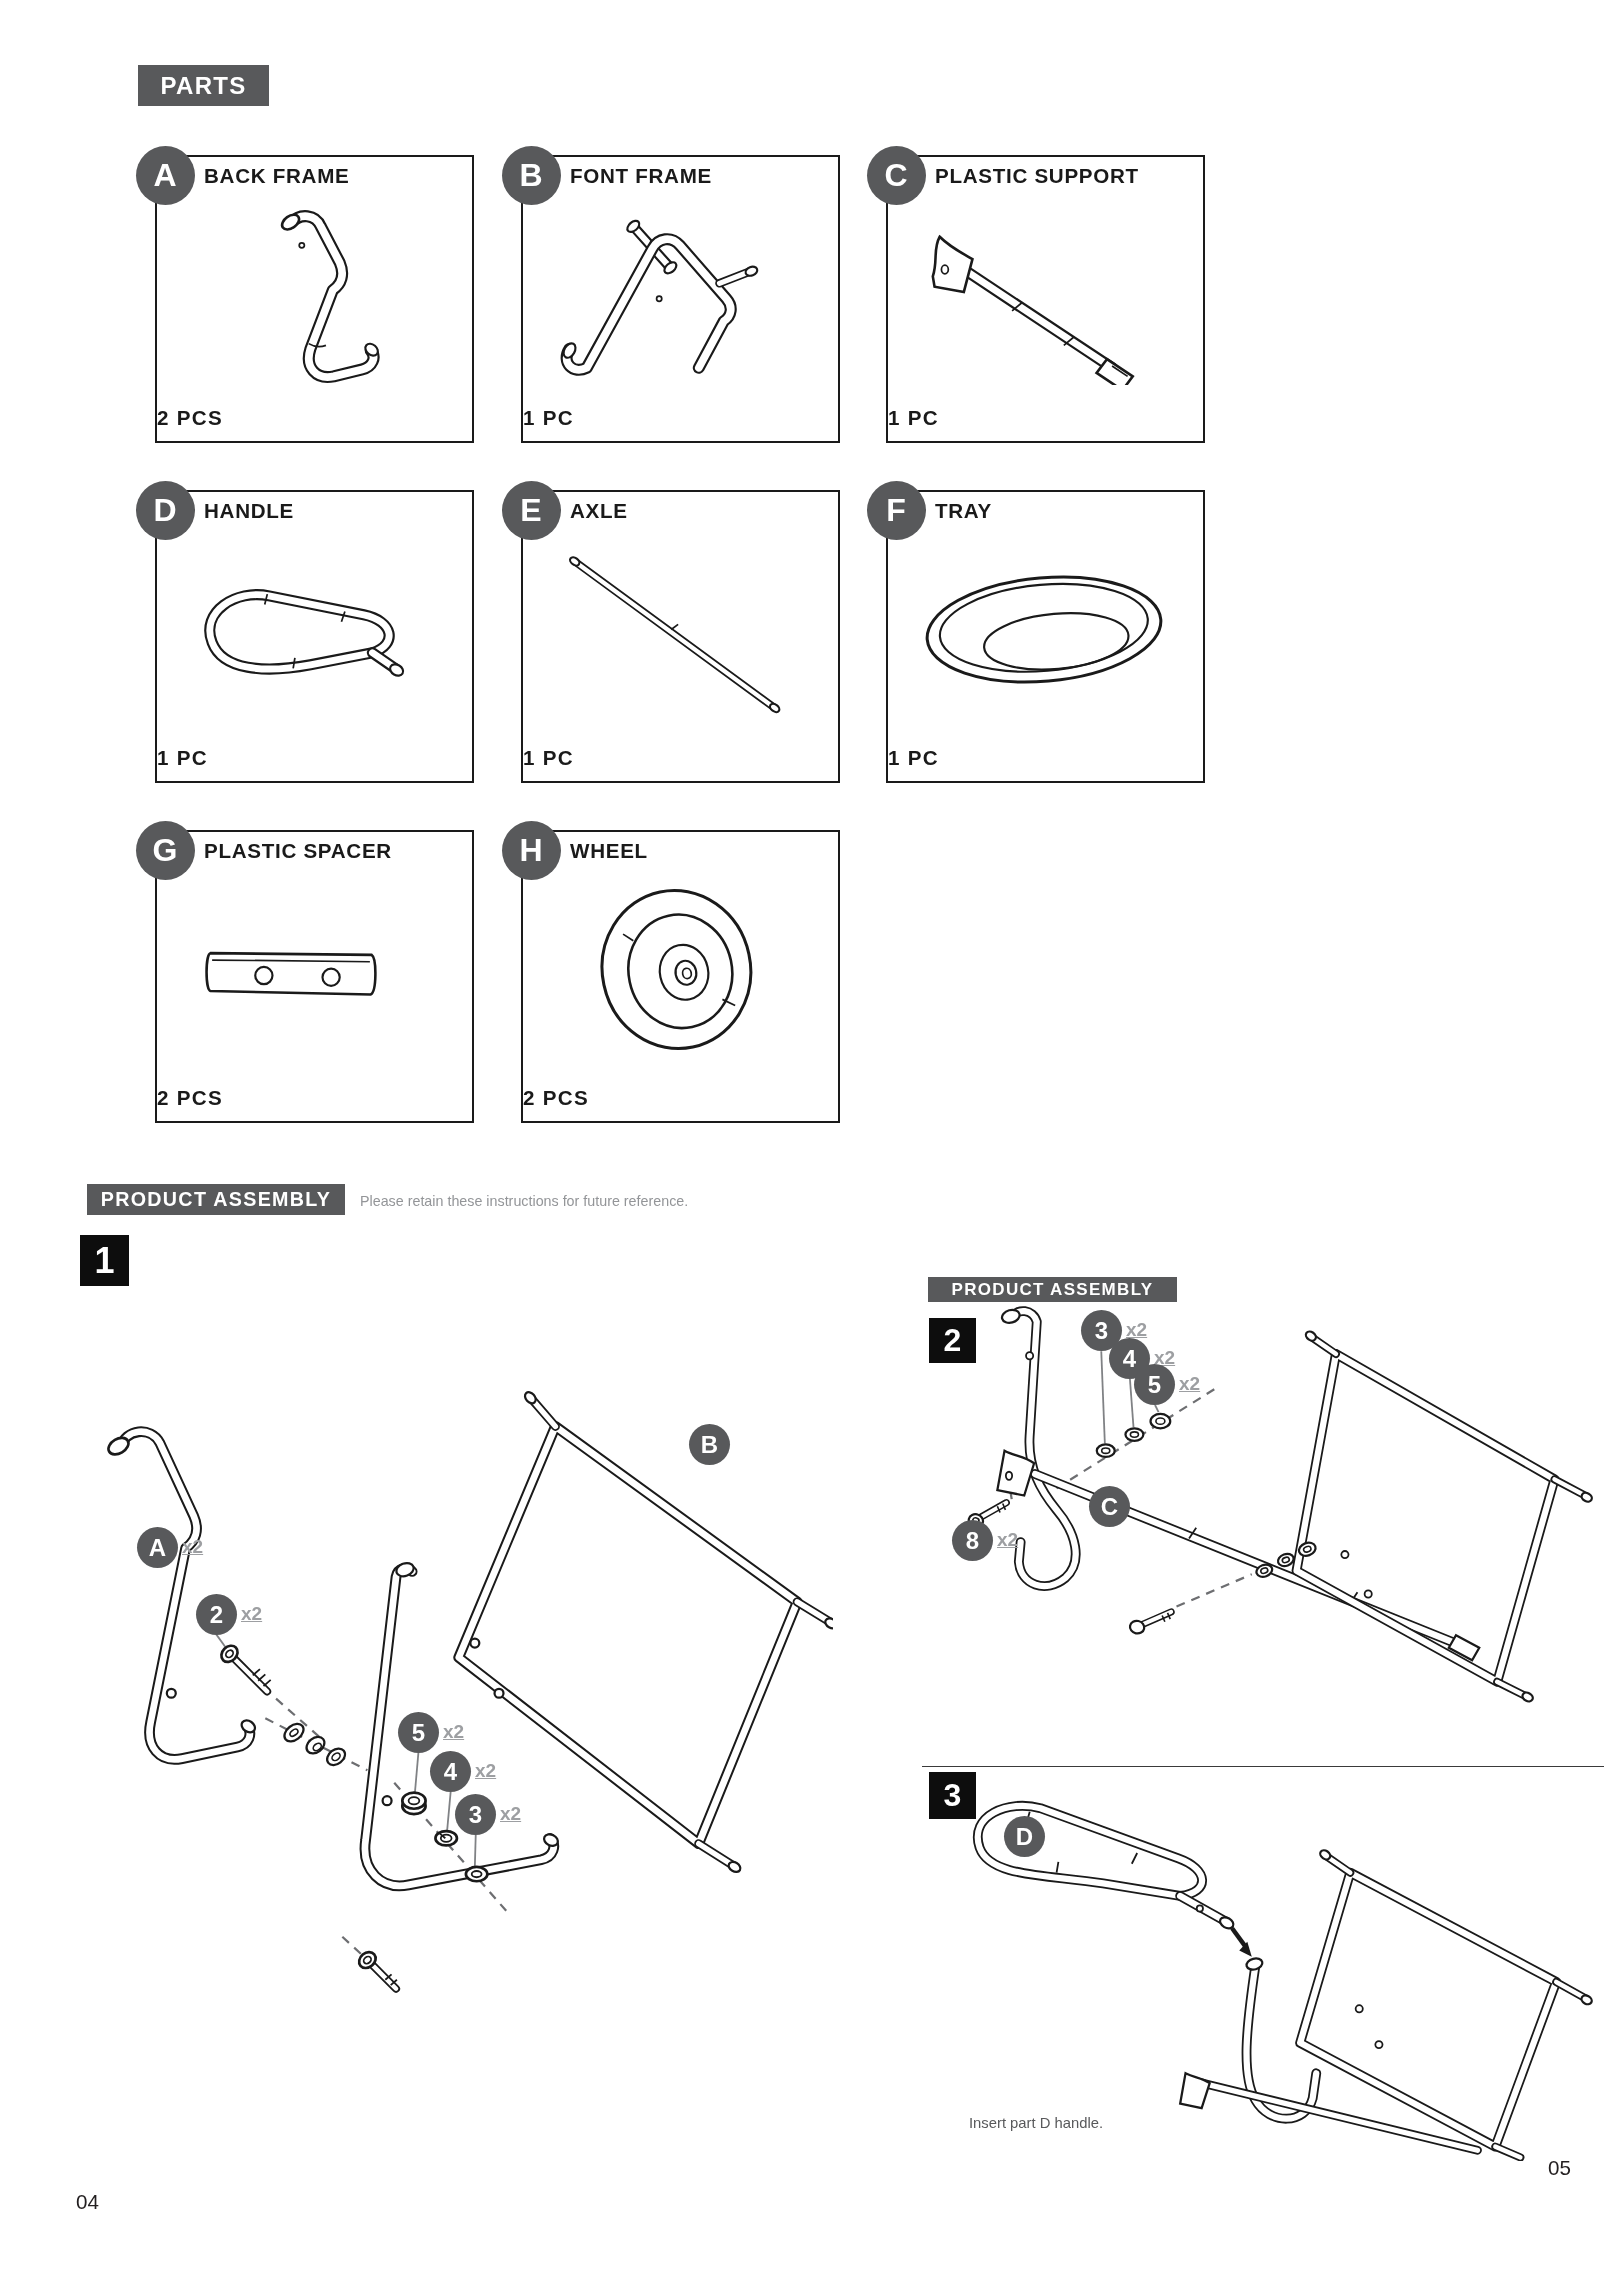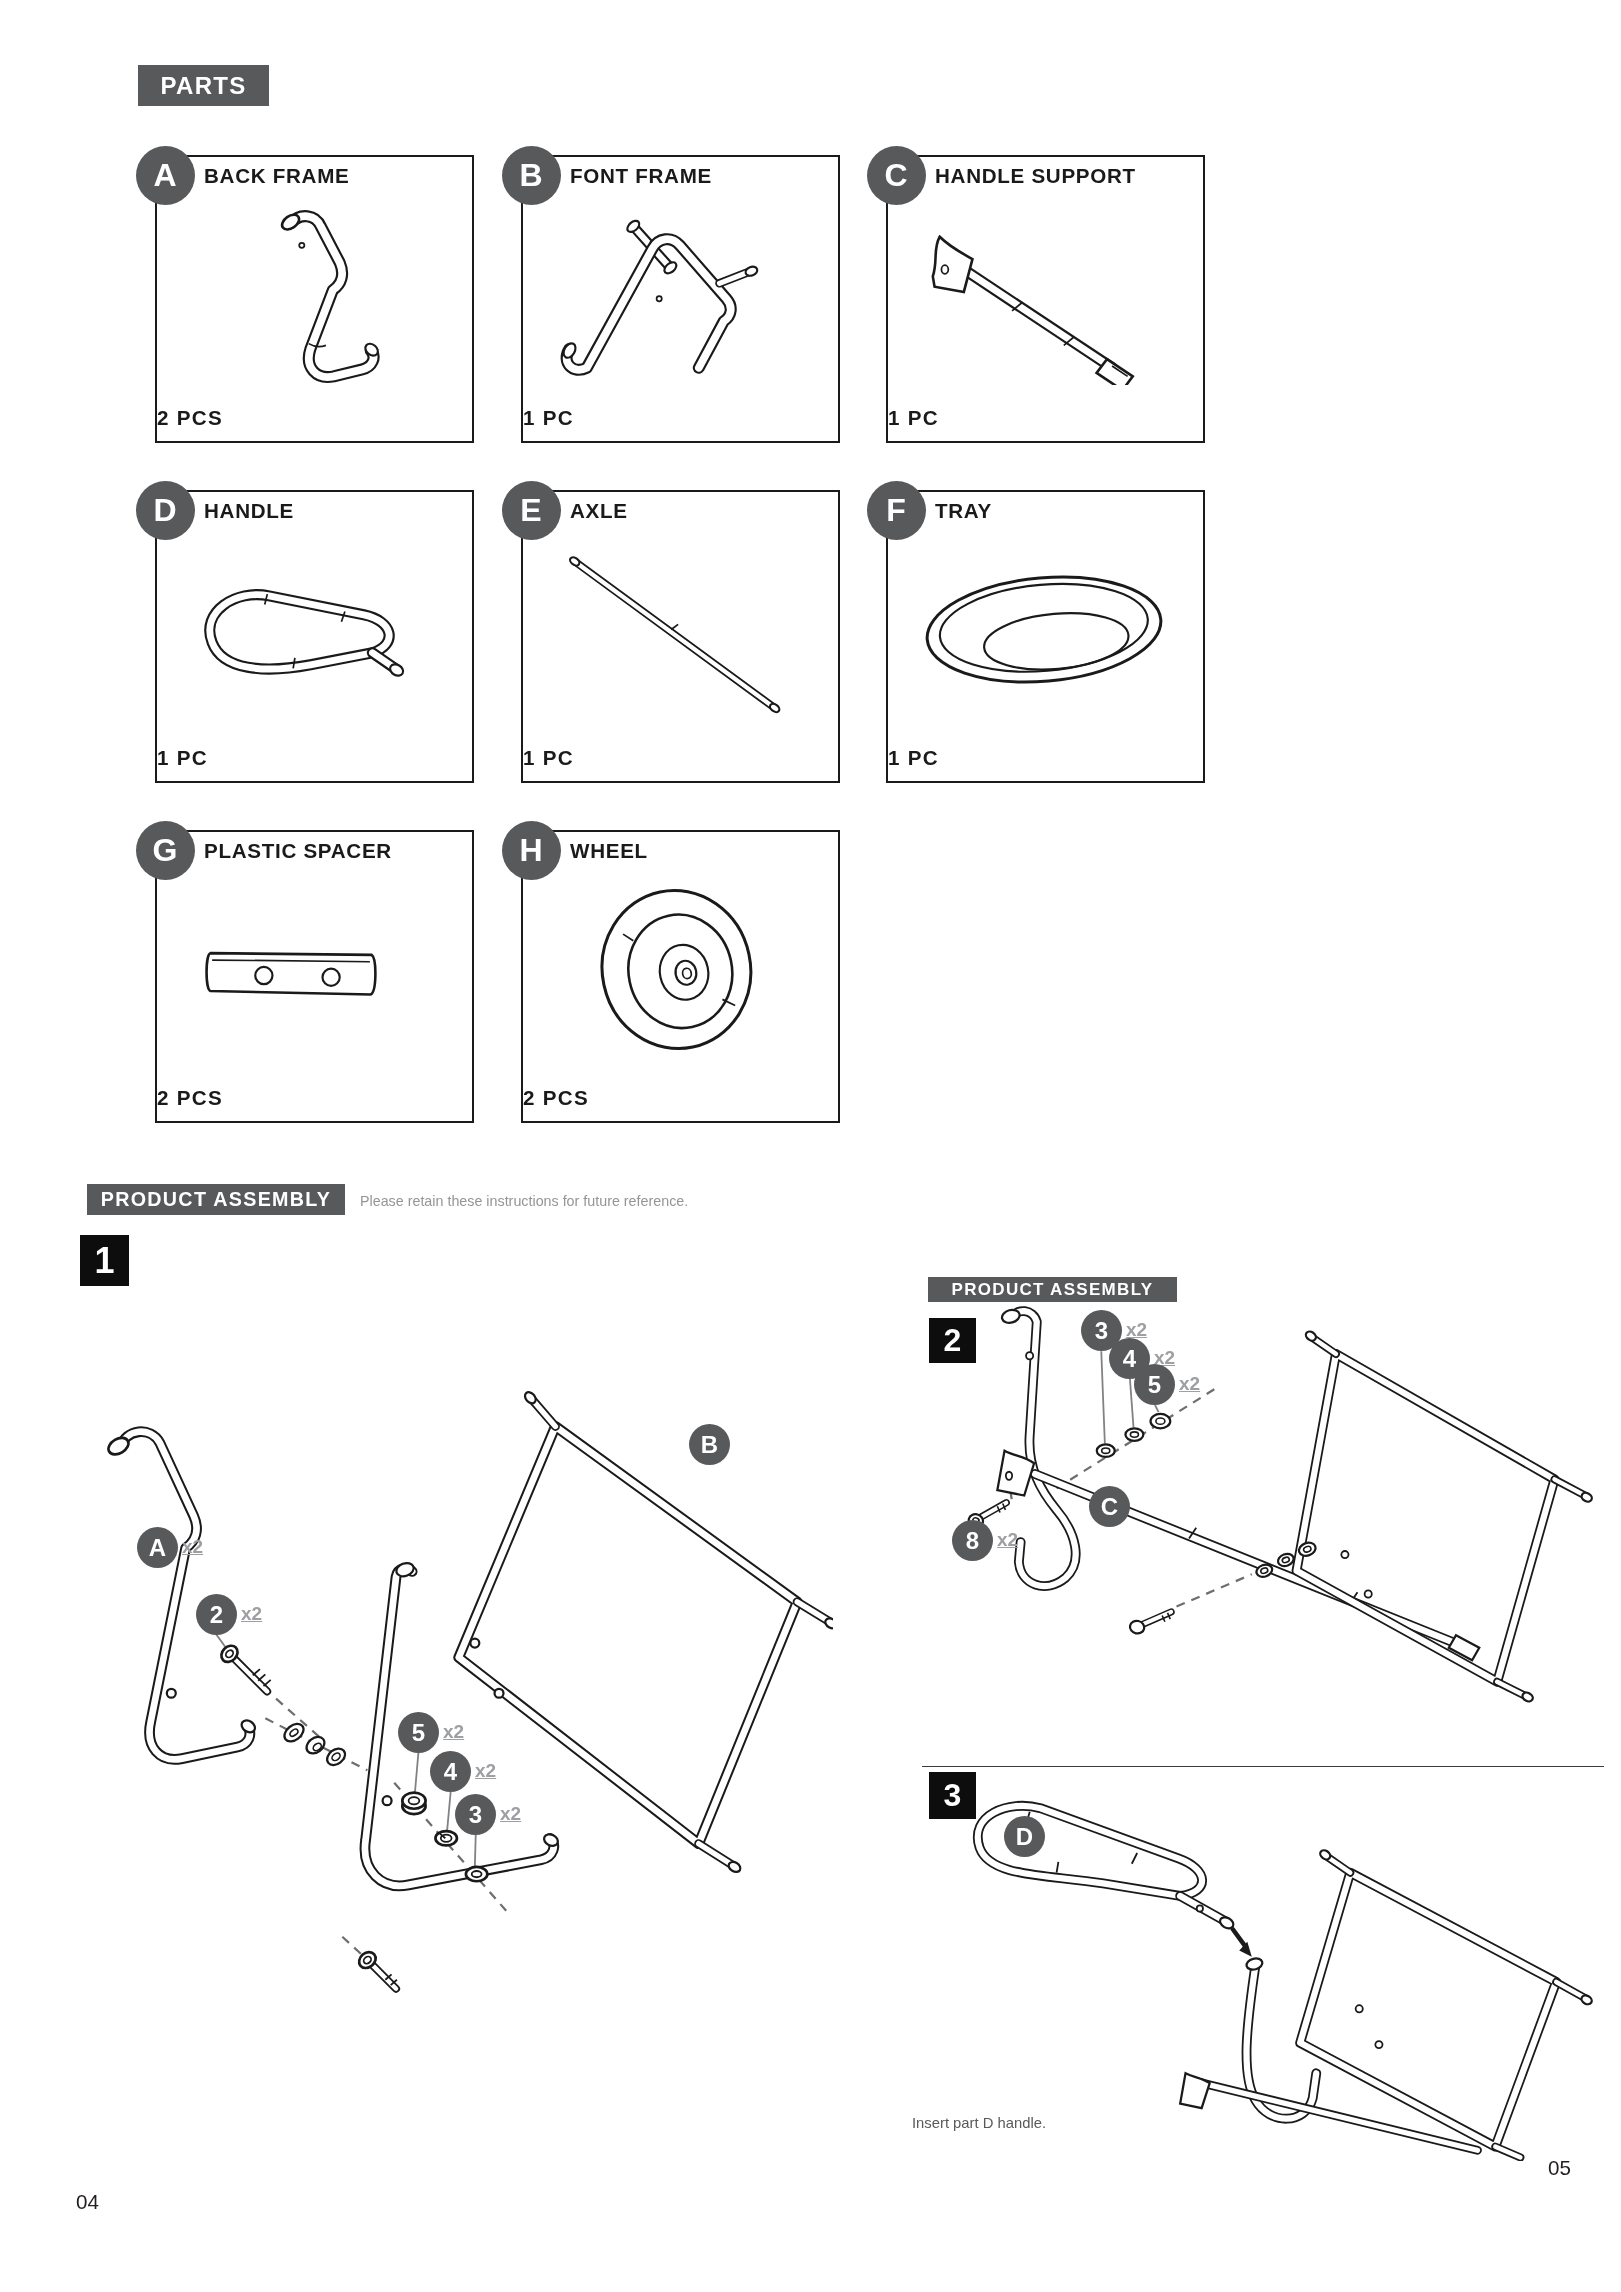--- a/index.html
+++ b/index.html
@@ -39,21 +39,21 @@
   .callout{position:absolute;width:41px;height:41px;z-index:4;}
   .co{width:41px;height:41px;border-radius:50%;background:#58595b;color:#fff;
       font-weight:bold;font-size:24px;display:flex;align-items:center;justify-content:center;}
   .mult{position:absolute;left:45px;top:9px;color:#9d9fa2;font-size:19px;font-weight:bold;text-decoration:underline;}
 
   
   .cap1{position:absolute;left:157px;top:1992px;width:681px;text-align:center;
         font-size:17.5px;line-height:1.35;color:#58595b;}
   .cap2{position:absolute;left:924px;top:1671px;width:677px;text-align:left;
         font-size:15.7px;line-height:1.35;color:#58595b;}
-  .cap3{position:absolute;left:912px;top:2067px;font-size:14.8px;color:#58595b;}
+  .cap3{position:absolute;left:969px;top:2067px;font-size:14.8px;color:#58595b;}
   .rule{position:absolute;left:922px;top:1718px;width:682px;height:0;border-top:1.8px solid #3a3a3a;}
   .pgnum{position:absolute;font-size:20.6px;color:#231f20;}
   .pg-l{left:76px;top:2142px;}
   .pg-r{left:1548px;top:2108px;}
 
   
   .to{fill:none;stroke:#1a1a1a;stroke-linecap:round;stroke-linejoin:round;}
   .ti{fill:none;stroke:#fff;stroke-linecap:round;stroke-linejoin:round;}
   .thin{fill:none;stroke:#1a1a1a;}
   .wfill{fill:#fff;stroke:#1a1a1a;}
@@ -95,21 +95,21 @@
       <ellipse class="wfill" stroke-width="2.5" cx="163" cy="74" rx="8" ry="5" transform="rotate(-40 163 74)"></ellipse>
       <ellipse class="wfill" stroke-width="2.5" cx="257" cy="78" rx="7" ry="5" transform="rotate(-20 257 78)"></ellipse>
       <ellipse class="wfill" stroke-width="2.5" cx="46" cy="170" rx="9" ry="6" transform="rotate(-60 46 170)"></ellipse>
       <circle class="wfill" stroke-width="2" cx="150" cy="110" r="3"></circle>
     </svg>
     <div class="pqty">1 PC</div>
   </div>
 
   <div class="pbox" style="left:886px;top:107px;width:315px;height:284px">
     <div class="pbadge">C</div>
-    <div class="plabel">HANDLE SUPPORT</div>
+    <div class="plabel">PLASTIC SUPPORT</div>
     <svg class="pdraw" viewBox="0 0 346 210">
       <path class="to" stroke-width="13" d="M86,80 L252,190"></path>
         <path class="ti" stroke-width="8" d="M86,80 L252,190"></path>
       <path class="wfill" stroke-width="3" d="M52,38 C44,52 50,66 44,84 L46,96 L80,102 L90,64 C76,56 64,50 52,38 Z"></path>
       <ellipse class="thin" stroke-width="2" cx="58" cy="76" rx="4" ry="5"></ellipse>
       <path class="thin" stroke-width="2" d="M136,124 l12,-10 M196,164 l12,-10"></path>
       <path class="wfill" stroke-width="3" d="M246,180 l30,20 l-12,16 l-30,-20 z"></path>
       <path class="thin" stroke-width="2" d="M252,188 l18,12"></path>
     </svg>
     <div class="pqty">1 PC</div>

